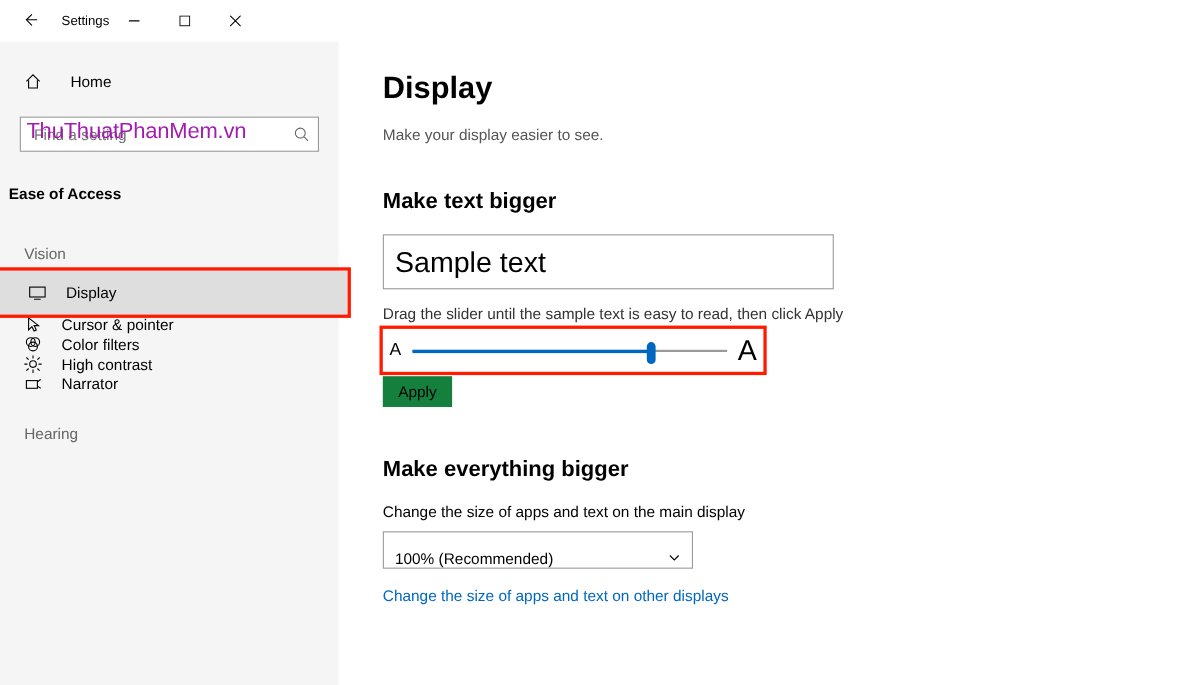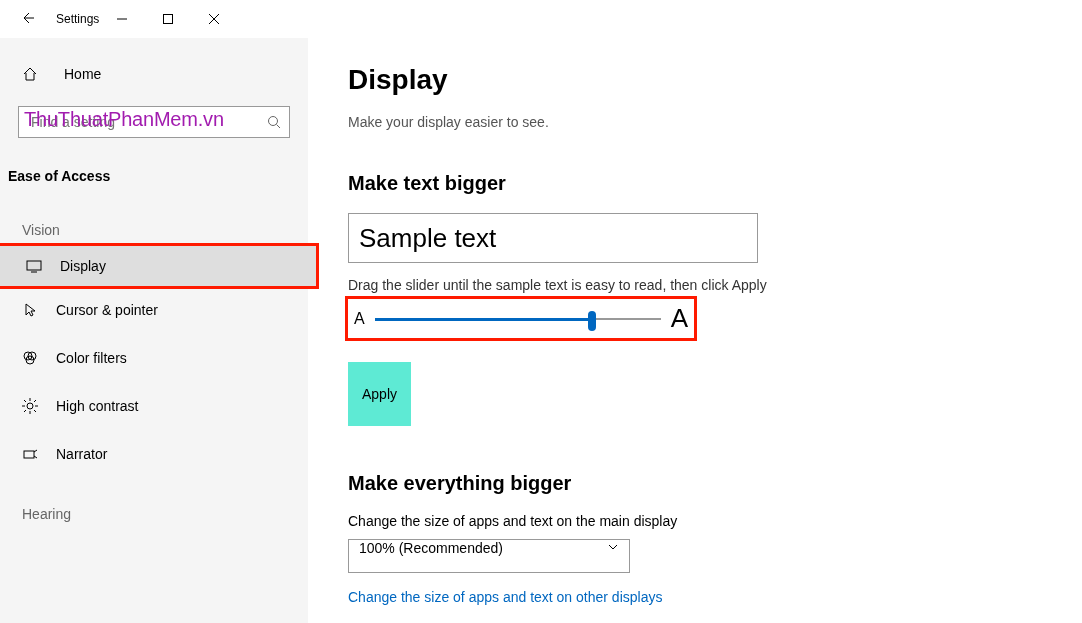--- a/index.html
+++ b/index.html
@@ -16,44 +16,44 @@
   .columns { display: flex; height: calc(100% - 38px); }
 
   .sidebar { width: 308px; background: #f5f5f5; padding-top: 20px; display: flex; flex-direction: column; }
   .home-row { display: flex; align-items: flex-end; gap: 26px; padding: 8px 22px; cursor: pointer; font-size: 14px; }
   .search-wrap { margin: 16px 18px 0 18px; position: relative; }
   .search { width: 100%; height: 32px; border: 1px solid #999; background: #fff; padding: 0 30px 0 12px; font-size: 14px; color: #666; }
   .search-icon { position: absolute; right: 8px; top: 8px; }
   .watermark { position: absolute; left: 6px; top: 2px; font-family: Arial, sans-serif; font-weight: normal; font-size: 20px; color: #a21caf; pointer-events: none; letter-spacing: -0.2px; }
   .section-title { font-weight: 600; font-size: 14px; padding: 30px 22px 10px 8px; }
   .category { font-size: 14px; color: #666; padding: 28px 22px 8px 22px; }
-  .nav-item { display: flex; align-items: center; gap: 18px; padding: 16px 22px; font-size: 14px; cursor: pointer; }
+  .nav-item { display: flex; align-items: center; gap: 18px; padding: 1px 22px; font-size: 14px; cursor: pointer; }
   .nav-item.active { background: #dedede; }
   .nav-highlight { outline: 3px solid #ff1a00; margin: 0 4px 0 4px; position: relative; left: -4px; width: calc(100% + 8px); box-sizing: border-box; padding: 12px 26px; }
   .icon { width: 16px; height: 16px; display: inline-flex; align-items: center; justify-content: center; flex-shrink: 0; }
 
   .main { flex: 1; padding: 26px 40px 0 40px; overflow: hidden; }
   .page-title { font-size: 28px; font-weight: 600; margin-bottom: 18px; }
   .subtitle { font-size: 14px; color: #555; margin-bottom: 42px; }
   .group-title { font-size: 20px; font-weight: 600; margin-bottom: 18px; }
   .sample-box { width: 410px; height: 50px; border: 1px solid #999; display: flex; align-items: center; padding: 0 10px; font-size: 26px; margin-bottom: 14px; }
   .slider-caption { font-size: 14px; color: #333; margin-bottom: 0; }
   .slider-row { display: flex; align-items: center; gap: 10px; }
   .slider-highlight { outline: 3px solid #ff1a00; padding: 4px 6px 4px 6px; width: 346px; margin-top: 6px; }
   .a-small { font-size: 16px; }
   .a-large { font-size: 26px; }
   .slider { position: relative; flex: 1; height: 20px; }
   .track { position: absolute; top: 9px; height: 2px; background: #999; width: 100%; }
   .track-fill { position: absolute; top: 9px; height: 3px; background: #0067c0; width: 76%; }
   .thumb { position: absolute; top: 2px; left: 76%; transform: translateX(-50%); width: 8px; height: 20px; background: #0067c0; border-radius: 4px; }
-  .apply-btn { margin-top: 24px; padding: 24px 14px; background: #5eead4; border: none; font-size: 14px; cursor: pointer; }
+  .apply-btn { margin-top: 4px; padding: 6px 14px; background: #15803d; border: none; font-size: 14px; cursor: pointer; }
 
   .group2 { margin-top: 46px; }
   .group2-caption { font-size: 14px; margin-bottom: 10px; }
-  .select { width: 282px; height: 34px; border: 1px solid #999; display: flex; align-items: flex-start; justify-content: space-between; padding: 0 10px; font-size: 14px; cursor: pointer; margin-bottom: 16px; }
+  .select { width: 282px; height: 34px; border: 1px solid #999; display: flex; align-items: flex-end; justify-content: space-between; padding: 0 10px; font-size: 14px; cursor: pointer; margin-bottom: 16px; }
   .link { color: #0067c0; font-size: 14px; margin-bottom: 16px; cursor: pointer; display: block; }
 </style>
 </head>
 <body>
 
 <div class="titlebar">
   <div class="titlebar-left">
     <span class="titlebar-back">
       <svg width="14" height="14" viewBox="0 0 14 14">
           <path d="M9 2 L4 7 L9 12" stroke="#000" stroke-width="1" fill="none"></path>

